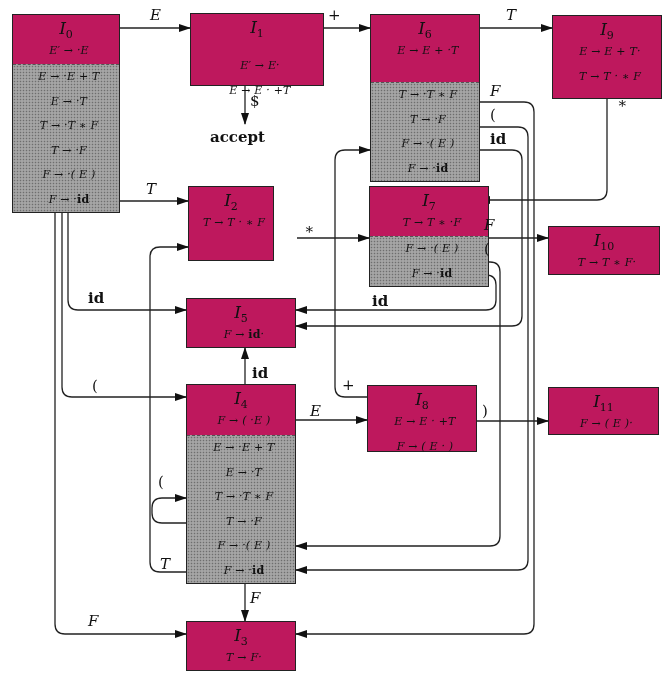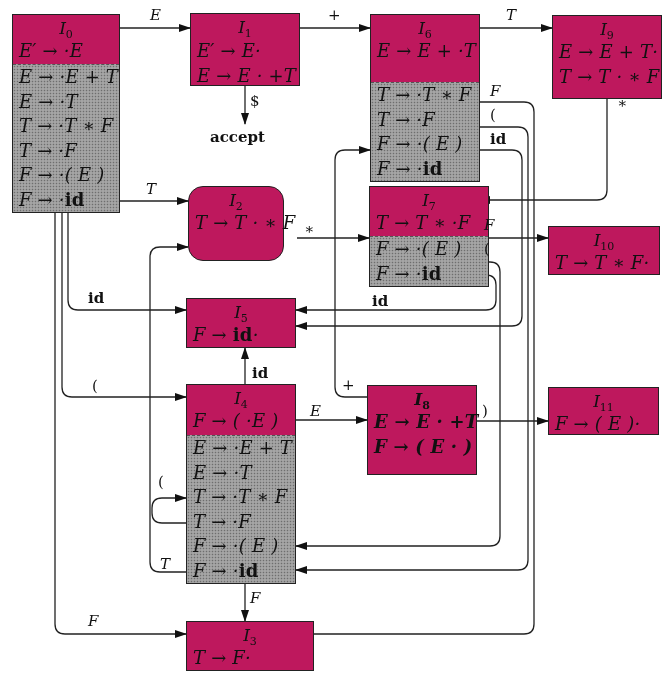--- a/index.html
+++ b/index.html
@@ -2,21 +2,21 @@
 <html><head>
 <meta charset="utf-8">
 <style>
   html, body { margin:0; padding:0; background:#ffffff; }
   body { width:672px; height:683px; position:relative; overflow:hidden;
          font-family:"DejaVu Serif", "Liberation Serif", serif; color:#111; }
   #edges { position:absolute; left:0; top:0; }
   .state { position:absolute; border:1.3px solid #222; background:#be185d; box-sizing:border-box; }
   .state .title { text-align:center; font-style:italic; font-size:17px; line-height:22px; height:22px; margin-top:2px; }
   .state .title sub { font-size:11px; font-style:normal; }
-  .item { font-style:italic; font-size:18px; line-height:24.5px; height:24.5px; white-space:nowrap; padding-left:6px; letter-spacing:0.2px; }
+  .item { font-style:italic; font-size:11px; line-height:24.5px; height:24.5px; white-space:nowrap; padding-left:6px; letter-spacing:0.2px;text-align:center; }
   .item .bold { font-weight:bold; font-style:normal; }
   .closure { background-color:#9a9a9a;
     background-image: radial-gradient(#6e6e6e 0.7px, transparent 0.8px), radial-gradient(#c4c4c4 0.7px, transparent 0.8px);
     background-size:3px 3px, 3px 3px; background-position:0 0, 1.5px 1.5px;
     border-top:1px dashed #555; }
   .lbl { position:absolute; font-size:15px; font-style:italic; white-space:nowrap; }
   .lbl.bold { font-style:normal; font-weight:bold; }
   .lbl.sym { font-style:normal; }
 </style>
 </head>
@@ -63,34 +63,34 @@
       </div>
       <div class="closure" style="position: absolute; left: 0px; right: 0px; bottom: 0px;">
         <div class="item">E → ·E + T</div>
         <div class="item">E → ·T</div>
         <div class="item">T → ·T ∗ F</div>
         <div class="item">T → ·F</div>
         <div class="item">F → ·( E )</div>
         <div class="item">F → ·<span class="bold">id</span></div>
       </div>
     </div>
-    <div class="state" style="left: 190px; top: 13px; width: 110px; height: 73px;">
+    <div class="state" style="left: 190px; top: 13px; width: 134px; height: 73px;">
       <div class="title"><span>I</span><sub>1</sub></div>
-      <div style="margin-top: 1px;">
+      <div style="margin-top: 16px;">
         <div class="item">E′ → E·</div>
         <div class="item">E → E · +T</div>
       </div>
     </div>
-    <div class="state" style="left: 188px; top: 186px; width: 96px; height: 75px; border-radius: 15px;">
+    <div class="state" style="left: 188px; top: 186px; width: 86px; height: 75px;">
       <div class="title"><span>I</span><sub>2</sub></div>
       <div>
         <div class="item">T → T · ∗ F</div>
       </div>
     </div>
-    <div class="state" style="left: 186px; top: 621px; width: 128px; height: 50px;">
+    <div class="state" style="left: 186px; top: 621px; width: 110px; height: 50px;">
       <div class="title"><span>I</span><sub>3</sub></div>
       <div>
         <div class="item">T → F·</div>
       </div>
     </div>
     <div class="state" style="left: 186px; top: 384px; width: 110px; height: 200px;">
       <div class="title"><span>I</span><sub>4</sub></div>
       <div>
         <div class="item">F → ( ·E )</div>
       </div>
@@ -124,21 +124,21 @@
     <div class="state" style="left: 369px; top: 186px; width: 120px; height: 101px;">
       <div class="title"><span>I</span><sub>7</sub></div>
       <div>
         <div class="item">T → T ∗ ·F</div>
       </div>
       <div class="closure" style="position: absolute; left: 0px; right: 0px; bottom: 0px;">
         <div class="item">F → ·( E )</div>
         <div class="item">F → ·<span class="bold">id</span></div>
       </div>
     </div>
-    <div class="state" style="left: 367px; top: 385px; width: 110px; height: 90px; font-weight: bold;">
+    <div class="state" style="left: 367px; top: 385px; width: 110px; height: 67px;">
       <div class="title"><span>I</span><sub>8</sub></div>
       <div style="margin-top: 0px;">
         <div class="item">E → E · +T</div>
         <div class="item">F → ( E · )</div>
       </div>
     </div>
     <div class="state" style="left: 552px; top: 15px; width: 110px; height: 84px;">
       <div class="title"><span>I</span><sub>9</sub></div>
       <div>
         <div class="item">E → E + T·</div>

